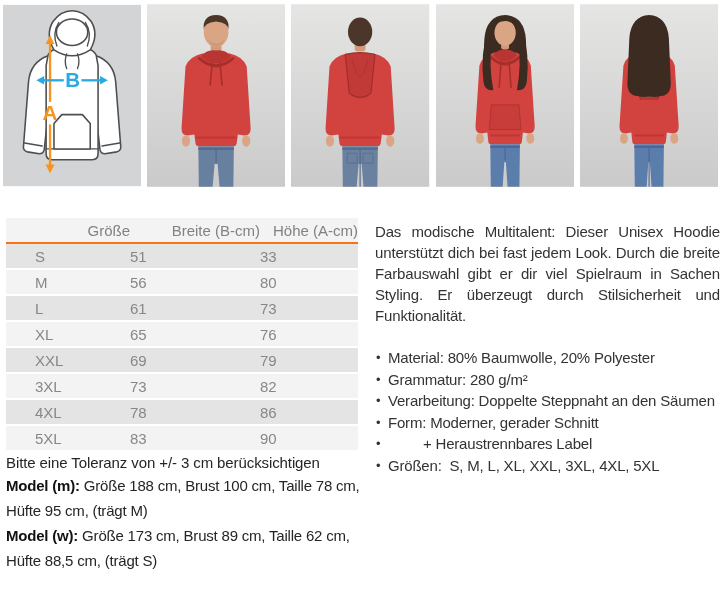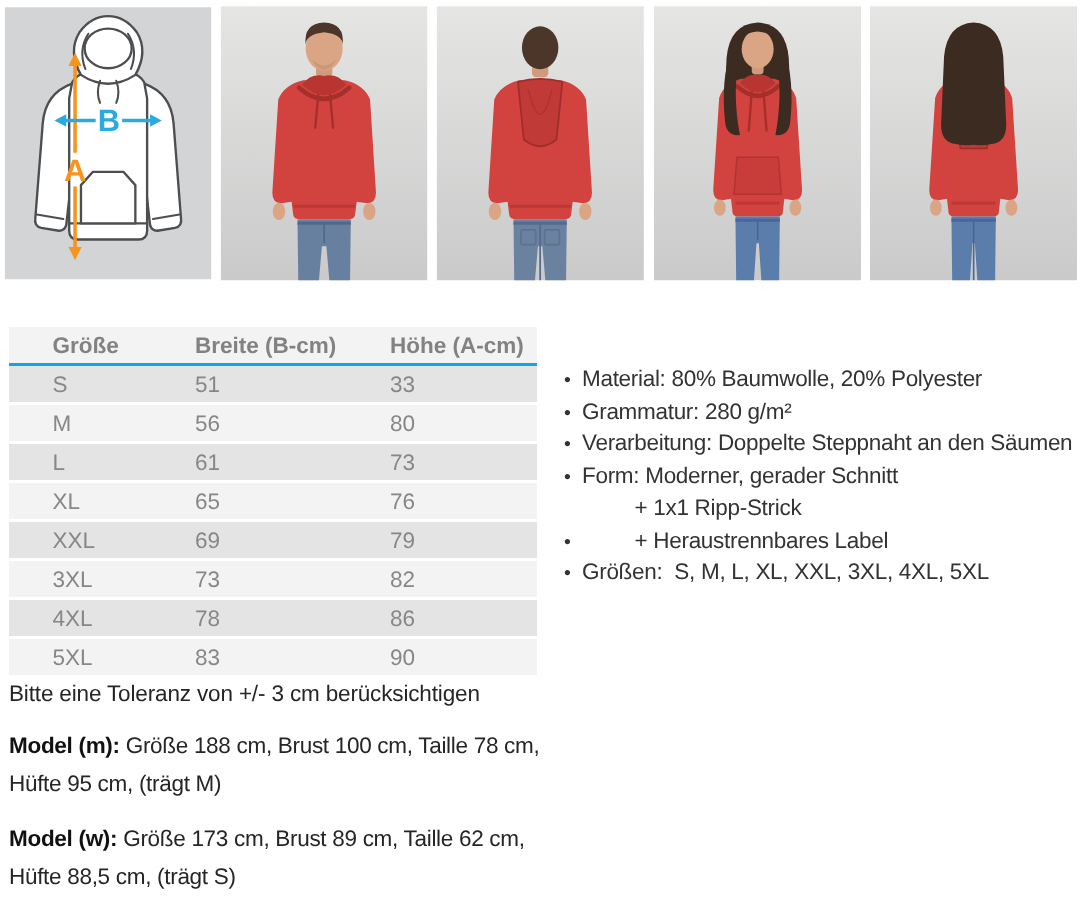--- a/index.html
+++ b/index.html
@@ -34,29 +34,29 @@
   .hemLine{fill:none;stroke:#bd3734;stroke-width:2;stroke-linecap:round;}
   .jeansSeamM{stroke:#51688b;fill:none;}
   .jeansSeamB{stroke:#556b8e;fill:none;}
   .jeansSeamW{stroke:#48669a;fill:none;}
 
   
   .left-col{position:absolute;left:6px;top:218px;width:365px;color:#222222;}
   table.size-table{width:352px;border-collapse:collapse;table-layout:fixed;
                    font-size:15px;color:#878787;}
   table.size-table col.c1{width:124px;} table.size-table col.c2{width:130px;} table.size-table col.c3{width:98px;}
-  table.size-table th{font-weight:bold;text-align:left;background:#f3f3f3;color:#828282;
-                      height:24px;border-bottom:2px solid #0ea5e9;padding:0;}
+  table.size-table th{font-weight:normal;text-align:right;background:#f3f3f3;color:#828282;
+                      height:24px;border-bottom:2px solid #f97316;padding:0;}
   table.size-table td{height:24px;border-bottom:2px solid #ffffff;padding:0;}
   table.size-table th:first-child, table.size-table td:first-child{padding-left:29px;}
   table.size-table tbody tr:nth-child(odd) td{background:#e4e4e4;}
   table.size-table tbody tr:nth-child(even) td{background:#f3f3f3;}
 
   .tolerance{font-size:15px;letter-spacing:-0.1px;color:#252525;line-height:21px;}
-  .model-note{margin-top:12px;font-size:15px;letter-spacing:-0.2px;line-height:25px;color:#252525;width:360px;}
+  .model-note{font-size:15px;letter-spacing:-0.2px;line-height:25px;color:#252525;width:360px;}
   .model-note .mlabel{font-weight:bold;color:#111111;}
 
   
   .right-col{position:absolute;left:375px;top:221px;width:345px;color:#333333;}
   .intro{font-size:15px;line-height:21px;letter-spacing:-0.15px;text-align:justify;margin:0;}
   ul.features{list-style:none;margin:21px 0 0 0;padding:0;}
   ul.features li{position:relative;padding-left:13px;font-size:15px;line-height:21.5px;
                  letter-spacing:-0.2px;margin:0;}
   ul.features .dot{position:absolute;left:1px;top:0;font-size:13px;color:#333333;}
   ul.features .btext{white-space:pre-wrap;}
@@ -248,23 +248,24 @@
     </table>
 
     <div class="tolerance">Bitte eine Toleranz von +/- 3 cm berücksichtigen</div>
 
     <div class="model-note"><span class="mlabel">Model (m):</span><span> Größe 188 cm, Brust 100 cm, Taille 78 cm, Hüfte 95 cm, (trägt M)</span></div>
 
     <div class="model-note"><span class="mlabel">Model (w):</span><span> Größe 173 cm, Brust 89 cm, Taille 62 cm, Hüfte 88,5 cm, (trägt S)</span></div>
   </div>
 
   <div class="right-col">
+    <p class="intro">Das modische Multitalent: Dieser Unisex Hoodie unterstützt dich bei fast jedem Look. Durch die breite Farbauswahl gibt er dir viel Spielraum in Sachen Styling. Er überzeugt durch Stilsicherheit und Funktionalität.</p>
     <ul class="features">
         <li><span class="dot">•</span><span class="btext">Material: 80% Baumwolle, 20% Polyester</span></li>
         <li><span class="dot">•</span><span class="btext">Grammatur: 280 g/m²</span></li>
         <li><span class="dot">•</span><span class="btext">Verarbeitung: Doppelte Steppnaht an den Säumen</span></li>
-        <li><span class="dot">•</span><span class="btext">Form: Moderner, gerader Schnitt</span><div class="bsub">+ 1x1 Ripp-Strick</div></li>
+        <li><span class="dot">•</span><span class="btext">Form: Moderner, gerader Schnitt</span></li>
         <li><span class="dot">•</span><div class="bsub">+ Heraustrennbares Label</div></li>
         <li><span class="dot">•</span><span class="btext">Größen:  S, M, L, XL, XXL, 3XL, 4XL, 5XL</span></li>
       </ul>
   </div>
 
 </div>
 
 </body></html>

